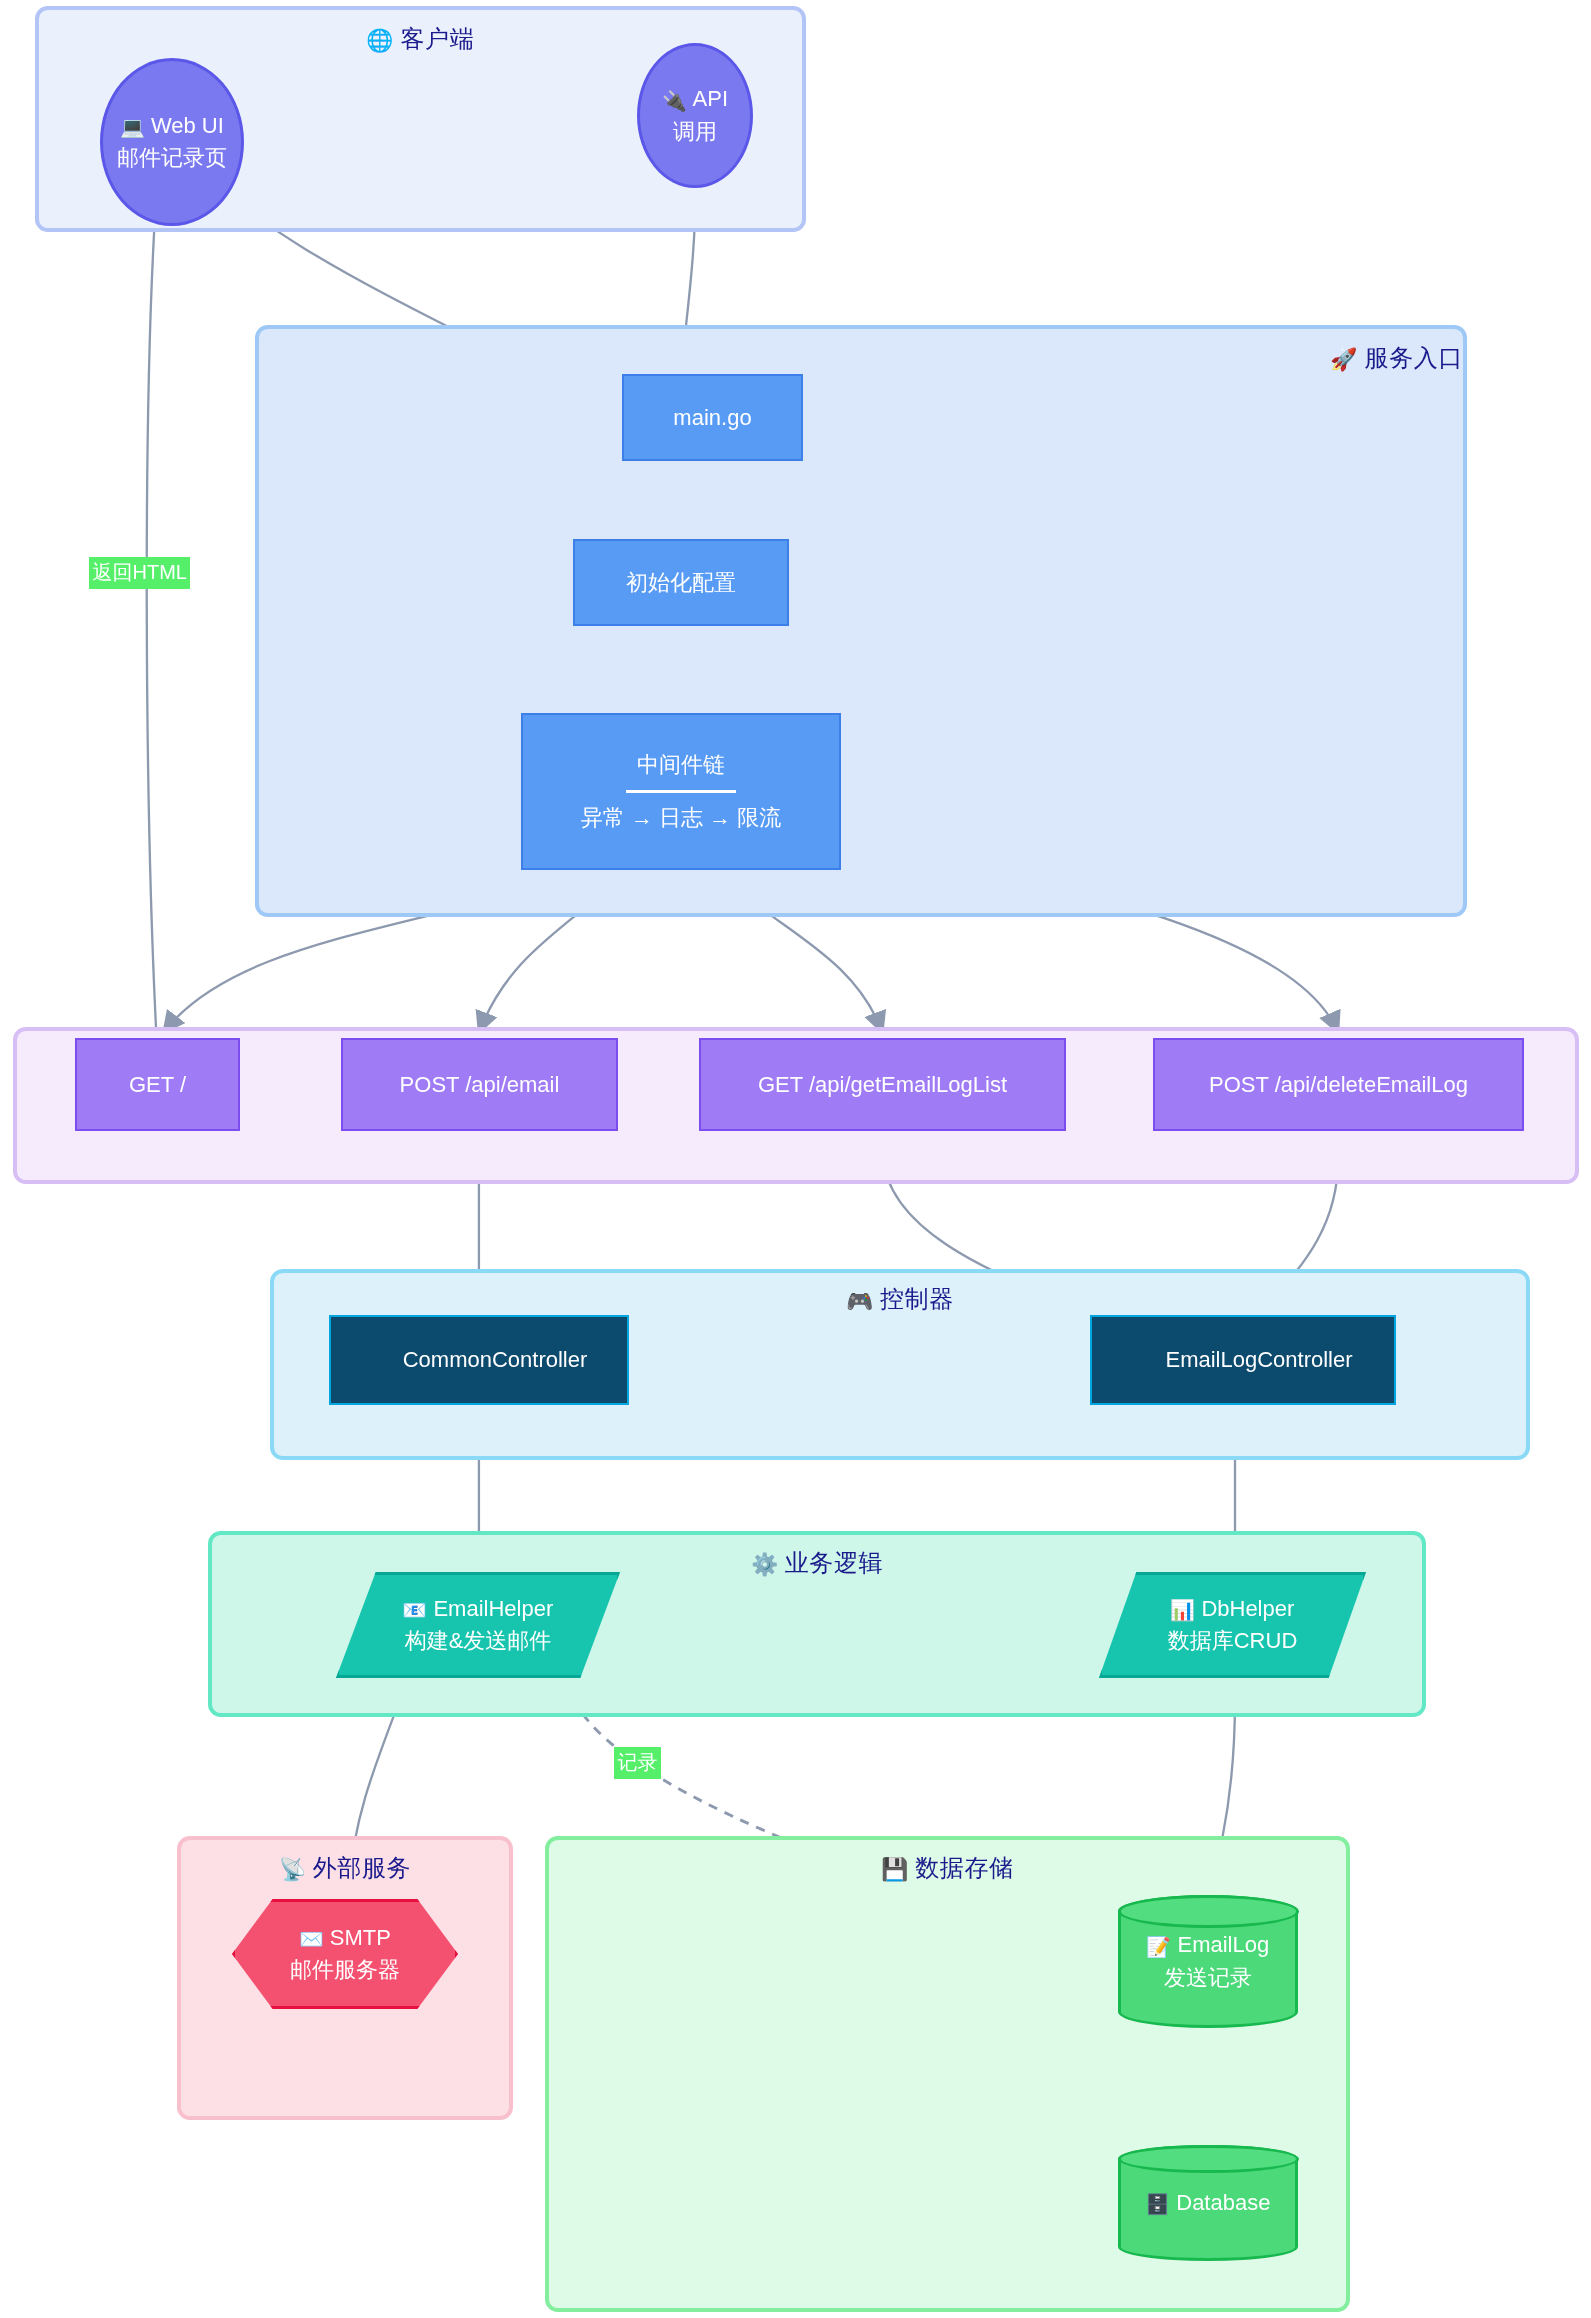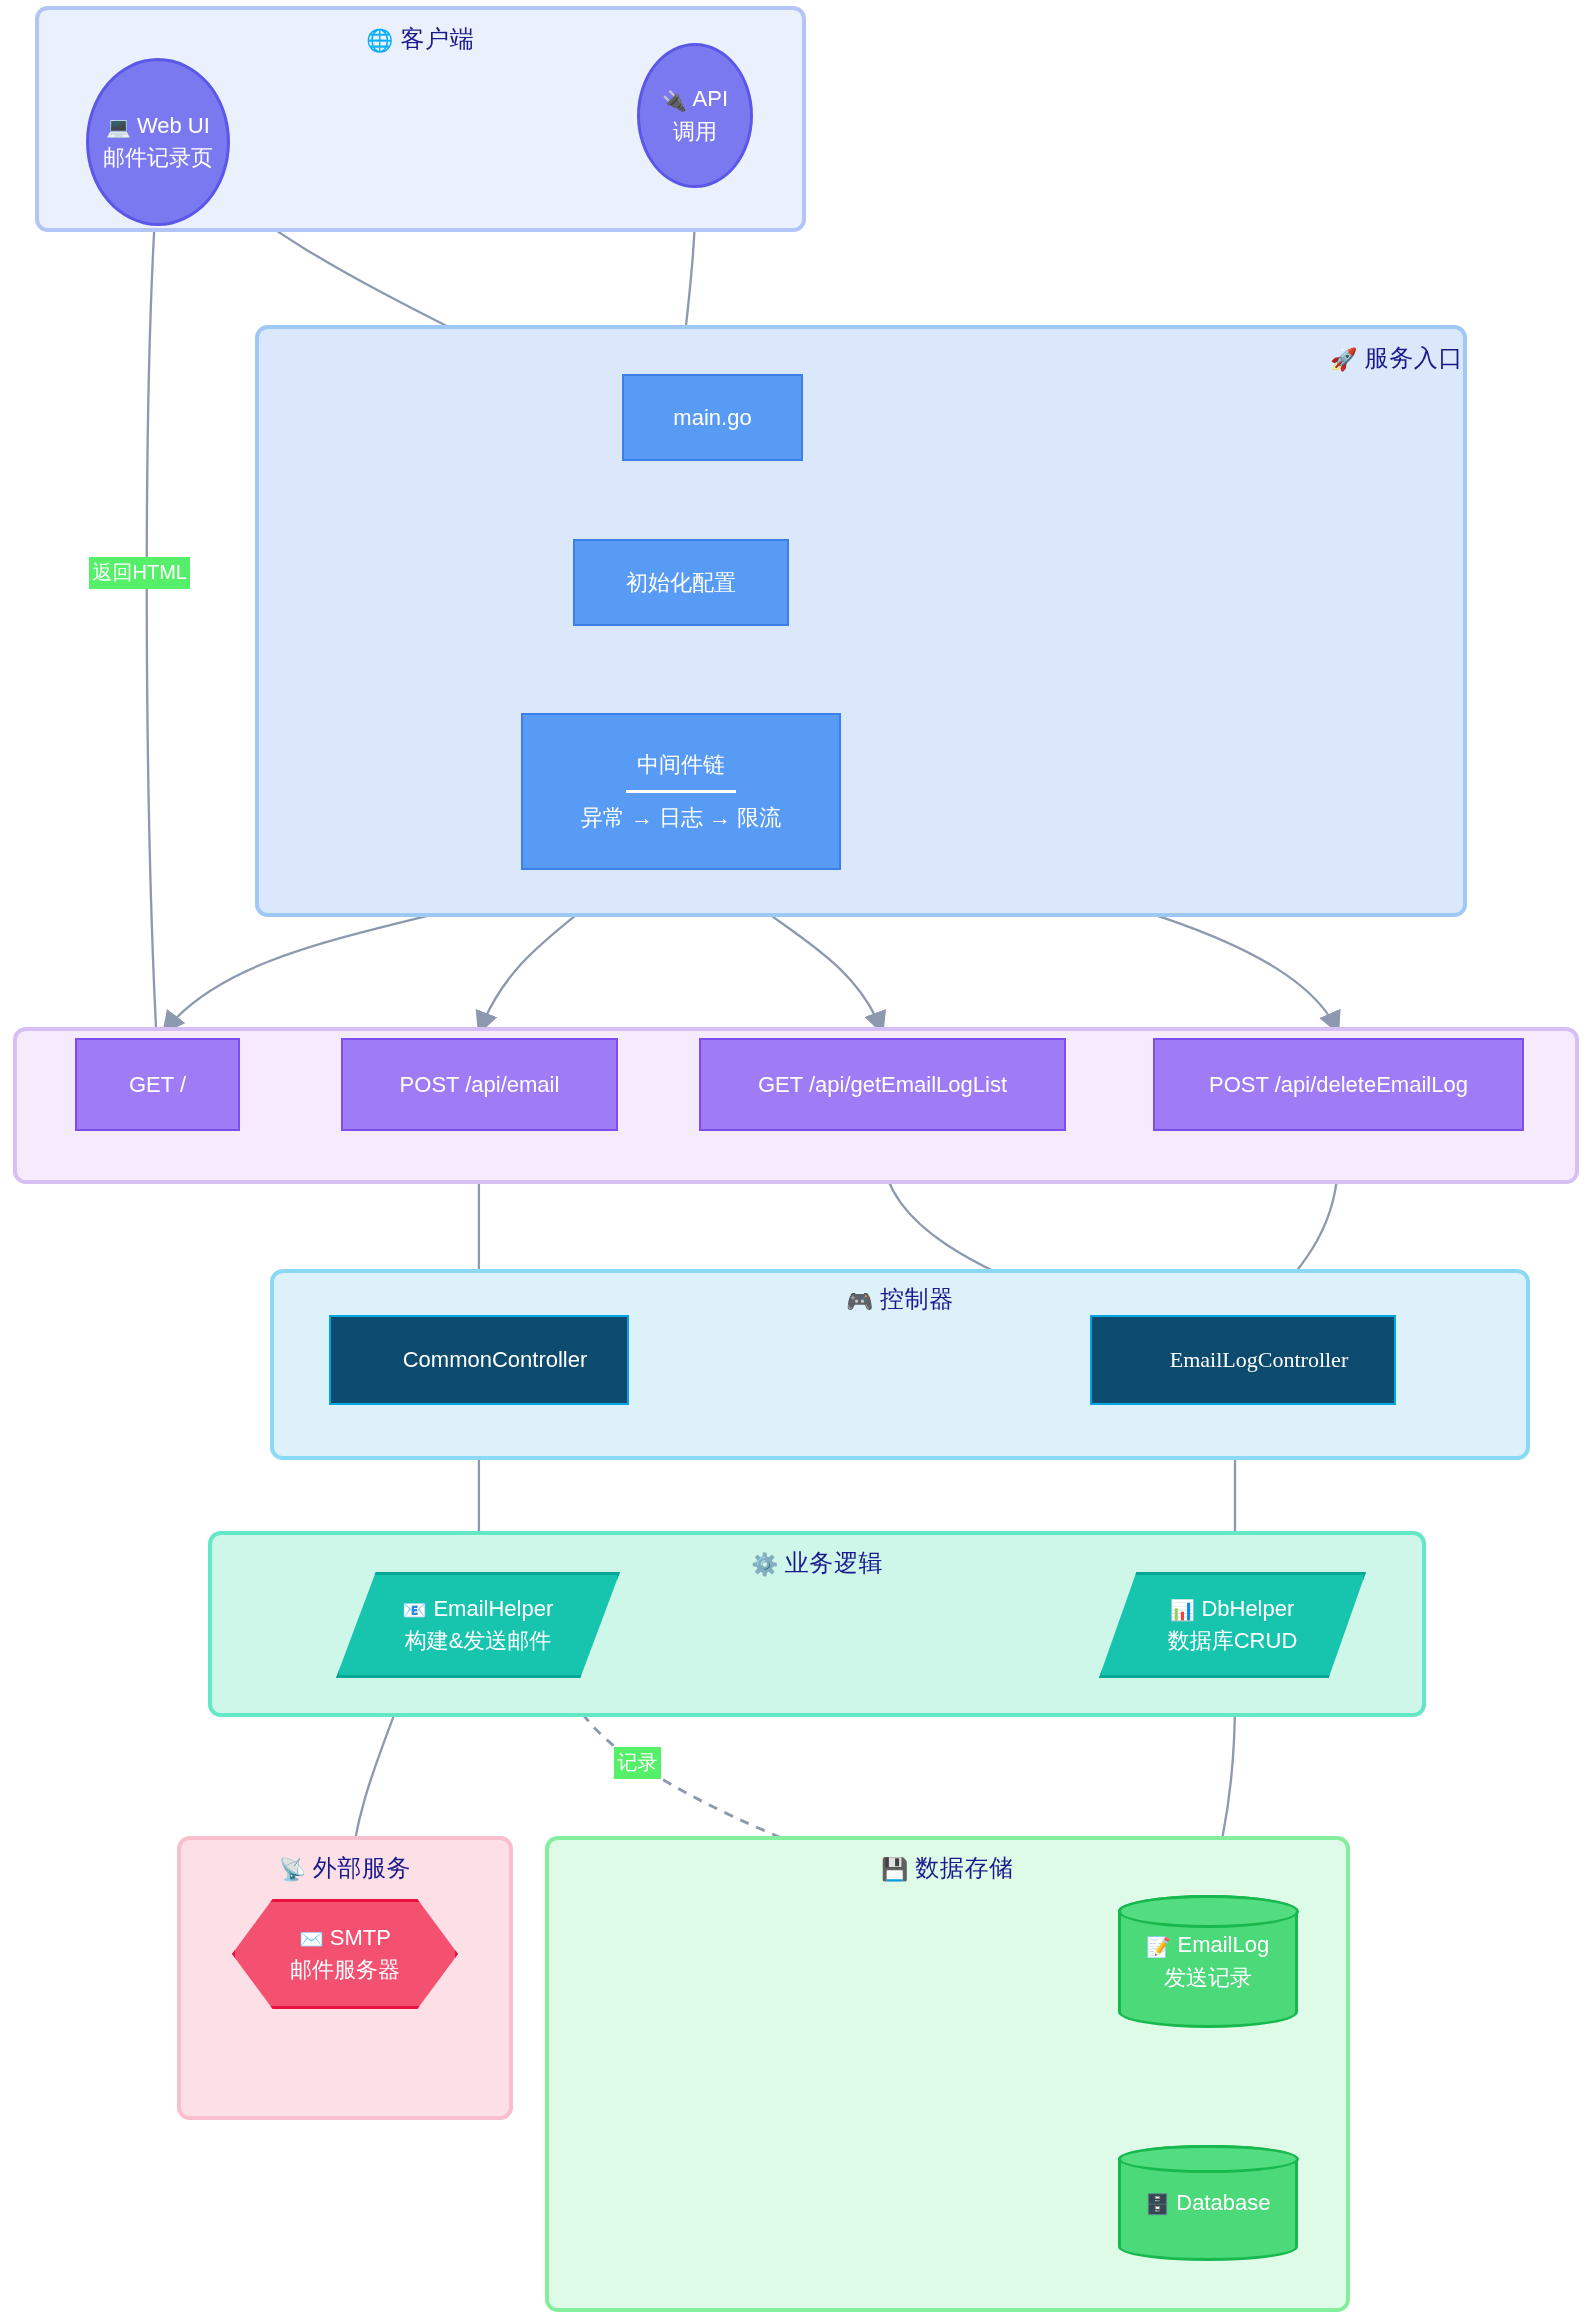--- a/index.html
+++ b/index.html
@@ -100,21 +100,21 @@
       <path d="M 990,2930 C 1060,3080 1500,3250 1930,3355"></path>
     </g>
   </svg>
 
   <div class="cluster c-client" style="left:35px;top:5.8px;width:771px;height:226px;">
     <div class="cluster-title">
       <span class="emoji">🌐</span><span>客户端</span>
     </div>
   </div>
 
-  <div class="node ellipse" style="left:86px;top:58px;width:144px;height:168px;">
+  <div class="node ellipse" style="left:100px;top:58px;width:144px;height:168px;">
     <div>
       <span class="ico">💻</span><span>Web UI</span>
     </div>
     <div class="l2">邮件记录页</div>
   </div>
 
   <div class="node ellipse" style="left:637px;top:43px;width:116px;height:145px;">
     <div>
       <span class="ico">🔌</span><span>API</span>
     </div>
@@ -148,21 +148,21 @@
   <div class="node route" style="left:699px;top:1038px;width:367px;height:93px;">GET /api/getEmailLogList</div>
   <div class="node route" style="left:1153px;top:1038px;width:371px;height:93px;">POST /api/deleteEmailLog</div>
 
   <div class="cluster c-ctrl" style="left:270px;top:1269px;width:1260px;height:191px;">
     <div class="cluster-title" style="top:10.4px;">
       <span class="emoji">🎮</span><span>控制器</span>
     </div>
   </div>
 
   <div class="node ctrl" style="left:329px;top:1315px;width:300px;height:90px;">CommonController</div>
-  <div class="node ctrl" style="left:1090px;top:1315px;width:306px;height:90px;font-family:Liberation Serif, serif;">EmailLogController</div>
+  <div class="node ctrl" style="left:1090px;top:1315px;width:306px;height:90px;">EmailLogController</div>
 
   <div class="cluster c-biz" style="left:208px;top:1531px;width:1218px;height:186px;">
     <div class="cluster-title" style="top:11.6px;">
       <span class="emoji">⚙️</span><span>业务逻辑</span>
     </div>
   </div>
 
   <div class="node para" style="left:336px;top:1572px;width:284px;height:106px;">
     <div>
       <span class="ico">📧</span><span>EmailHelper</span>

